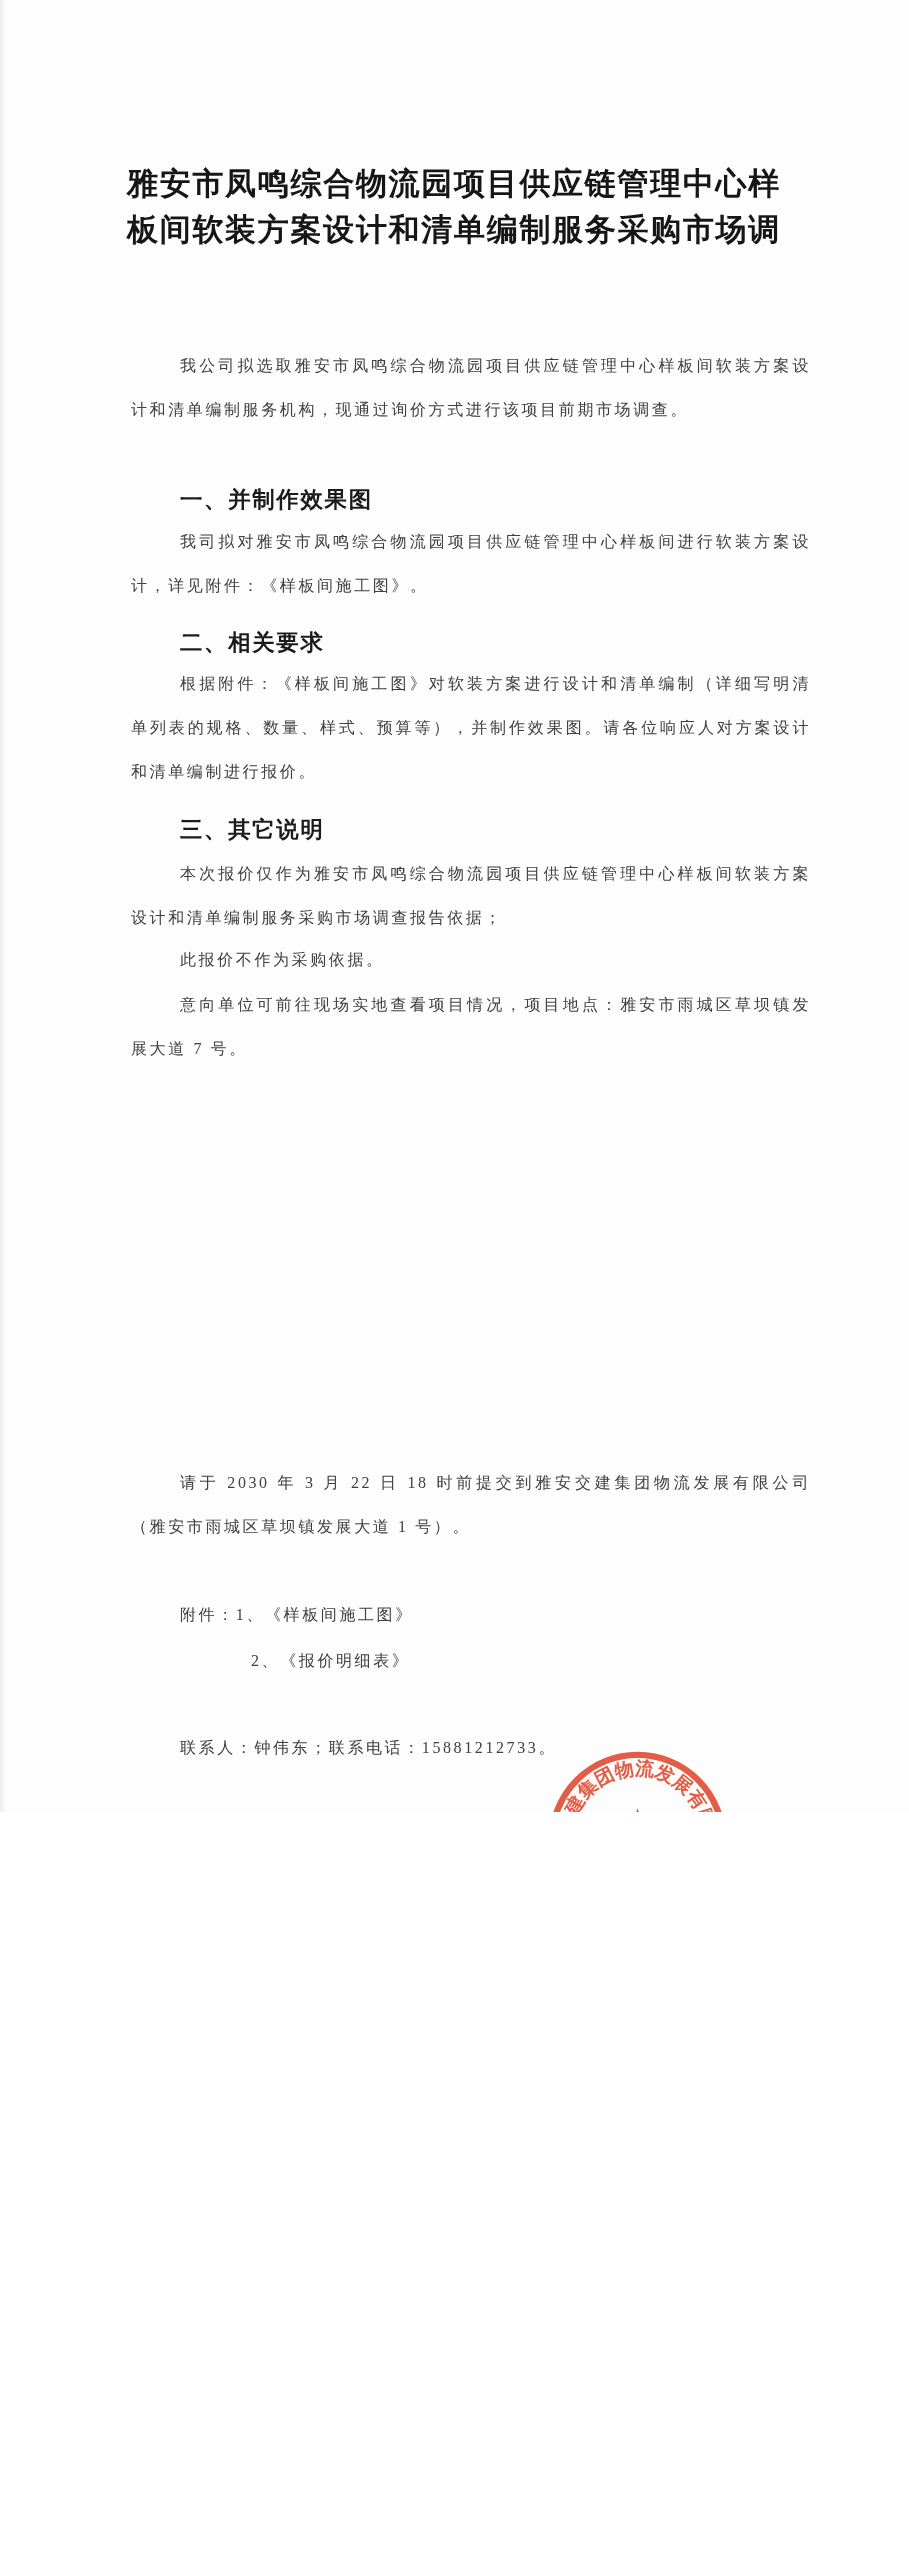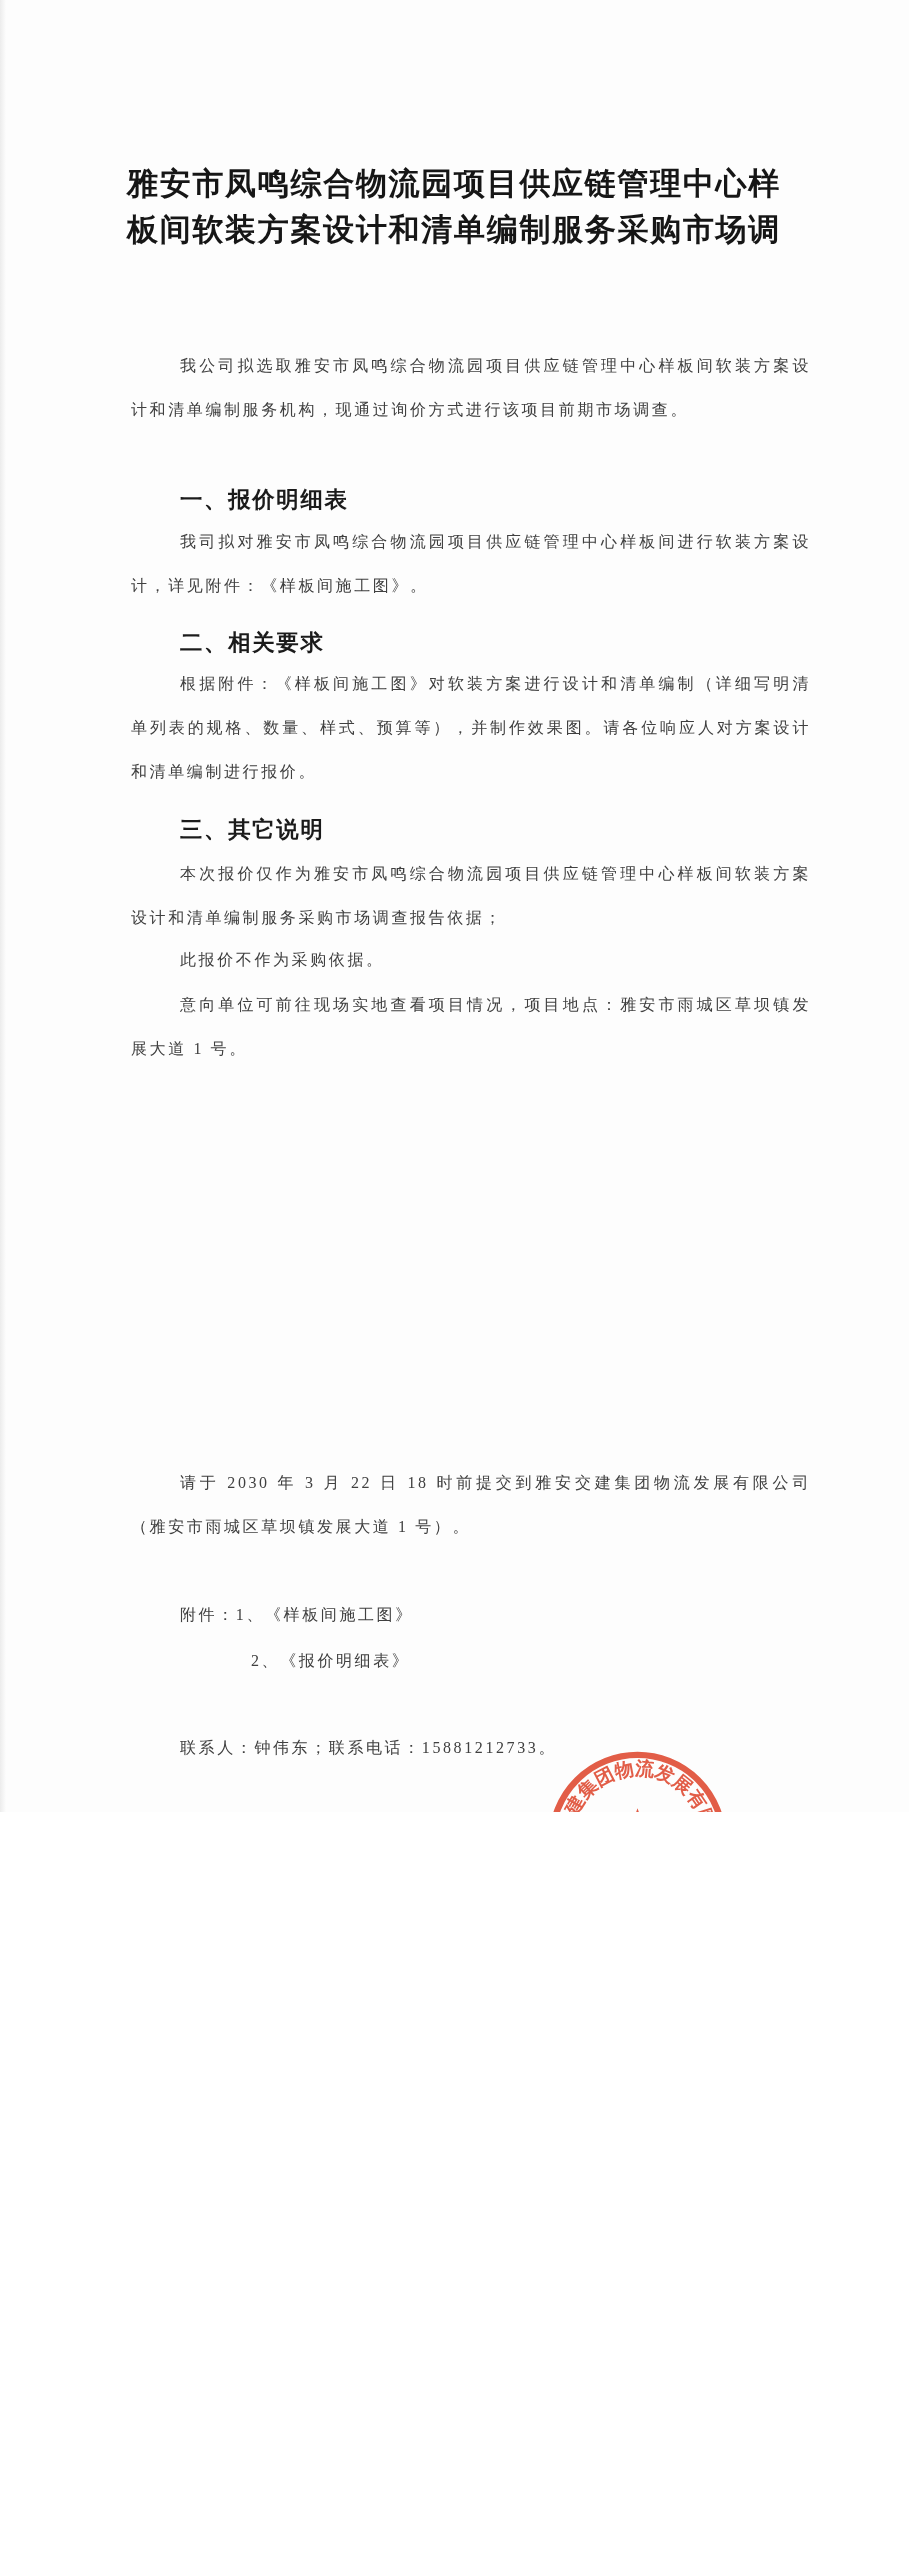--- a/index.html
+++ b/index.html
@@ -90,30 +90,30 @@
 
 <div class="page">
 
   <div class="doc-title">
     <div>雅安市凤鸣综合物流园项目供应链管理中心样</div>
     <div>板间软装方案设计和清单编制服务采购市场调</div>
   </div>
 
   <div class="block indent" style="top:344px">我公司拟选取雅安市凤鸣综合物流园项目供应链管理中心样板间软装方案设计和清单编制服务机构，现通过询价方式进行该项目前期市场调查。</div>
 
-  <div class="block heading" style="top:478px; text-indent:49px">一、报价明细表</div>
+  <div class="block heading" style="top:478px; text-indent:49px">一、并制作效果图</div>
   <div class="block indent" style="top:520px">我司拟对雅安市凤鸣综合物流园项目供应链管理中心样板间进行软装方案设计，详见附件：《样板间施工图》。</div>
 
   <div class="block heading" style="top:621px; text-indent:49px">二、相关要求</div>
   <div class="block indent" style="top:662px">根据附件：《样板间施工图》对软装方案进行设计和清单编制（详细写明清单列表的规格、数量、样式、预算等），并制作效果图。请各位响应人对方案设计和清单编制进行报价。</div>
 
   <div class="block heading" style="top:808px; text-indent:49px">三、其它说明</div>
   <div class="block indent" style="top:852px">本次报价仅作为雅安市凤鸣综合物流园项目供应链管理中心样板间软装方案设计和清单编制服务采购市场调查报告依据；</div>
   <div class="block indent" style="top:938px">此报价不作为采购依据。</div>
-  <div class="block indent" style="top:983px">意向单位可前往现场实地查看项目情况，项目地点：雅安市雨城区草坝镇发展大道 1 号。</div>
+  <div class="block indent" style="top:983px">意向单位可前往现场实地查看项目情况，项目地点：雅安市雨城区草坝镇发展大道 7 号。</div>
 
   <div class="block indent" style="top:1461px">请于 2030 年 3 月 22 日 18 时前提交到雅安交建集团物流发展有限公司（雅安市雨城区草坝镇发展大道 1 号）。</div>
 
   <div class="block indent" style="top:1593px">附件：1、《样板间施工图》</div>
   <div class="block indent-deep" style="top:1639px">2、《报价明细表》</div>
 
   <div class="block indent contact-line" style="top:1726px">联系人：钟伟东；联系电话：15881212733。</div>
 
   <div class="sig-company">雅安交建集团物流发展有限公司</div>
   <div class="sig-date">2024 年 3 月 20 日</div>

